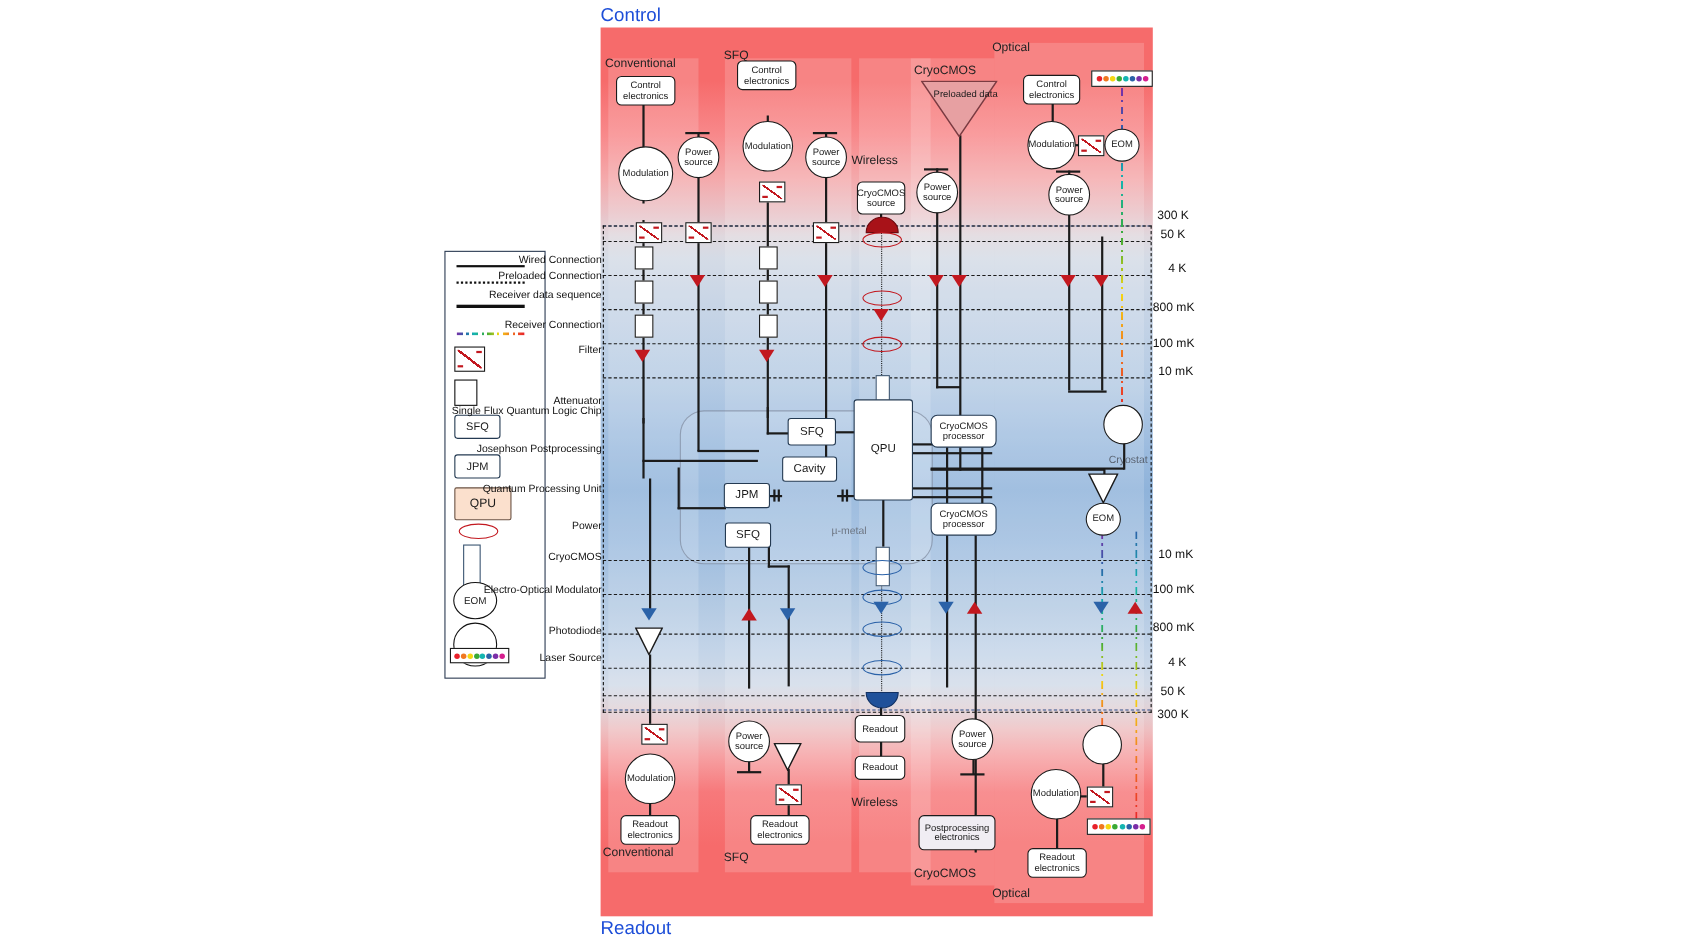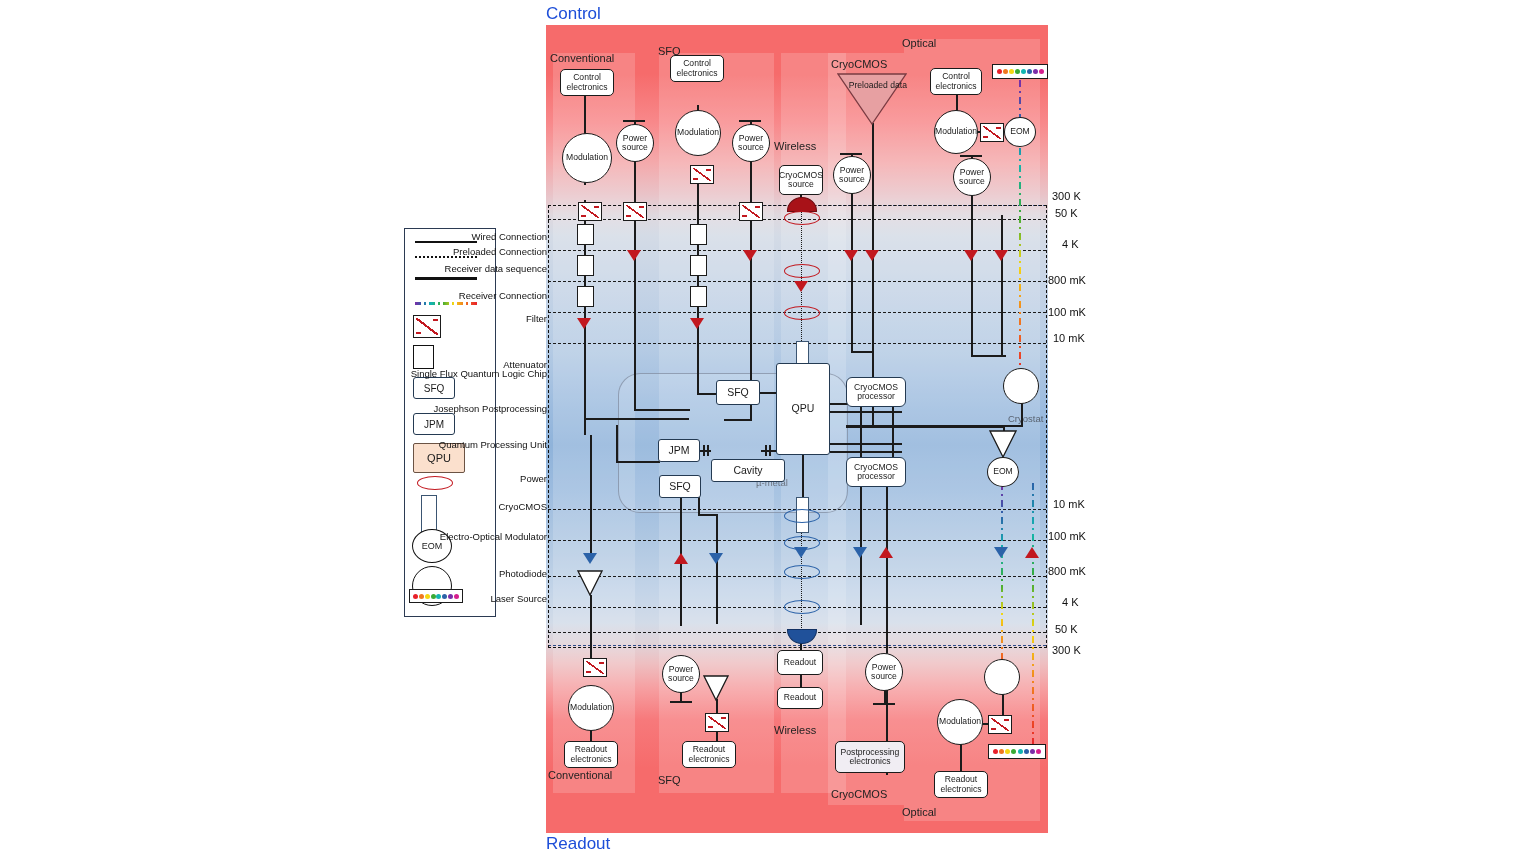--- a/index.html
+++ b/index.html
@@ -289,21 +289,21 @@
 
   <div class="node blk qpu" style="left:230px;top:338px;width:54px;height:92px;">
     <span>QPU</span>
     </div>
   <div class="node blk" style="left:170px;top:355px;width:44px;height:25px;">
     <span>SFQ</span>
     </div>
   <div class="node blk" style="left:112px;top:414px;width:42px;height:23px;">
     <span>JPM</span>
     </div>
-  <div class="node blk" style="left:165px;top:434px;width:74px;height:23px;">
+  <div class="node blk" style="left:165px;top:390px;width:50px;height:23px;">
     <span>Cavity</span>
     </div>
   <div class="node blk" style="left:113px;top:450px;width:42px;height:23px;">
     <span>SFQ</span>
     </div>
 
   <div class="w wh" style="left:154px;top:425px;width:11px;"></div>
   <div class="w wv" style="left:157px;top:420px;height:11px;"></div>
   <div class="w wv" style="left:161px;top:420px;height:11px;"></div>
   <div class="w wh" style="left:215px;top:425px;width:16px;"></div>

